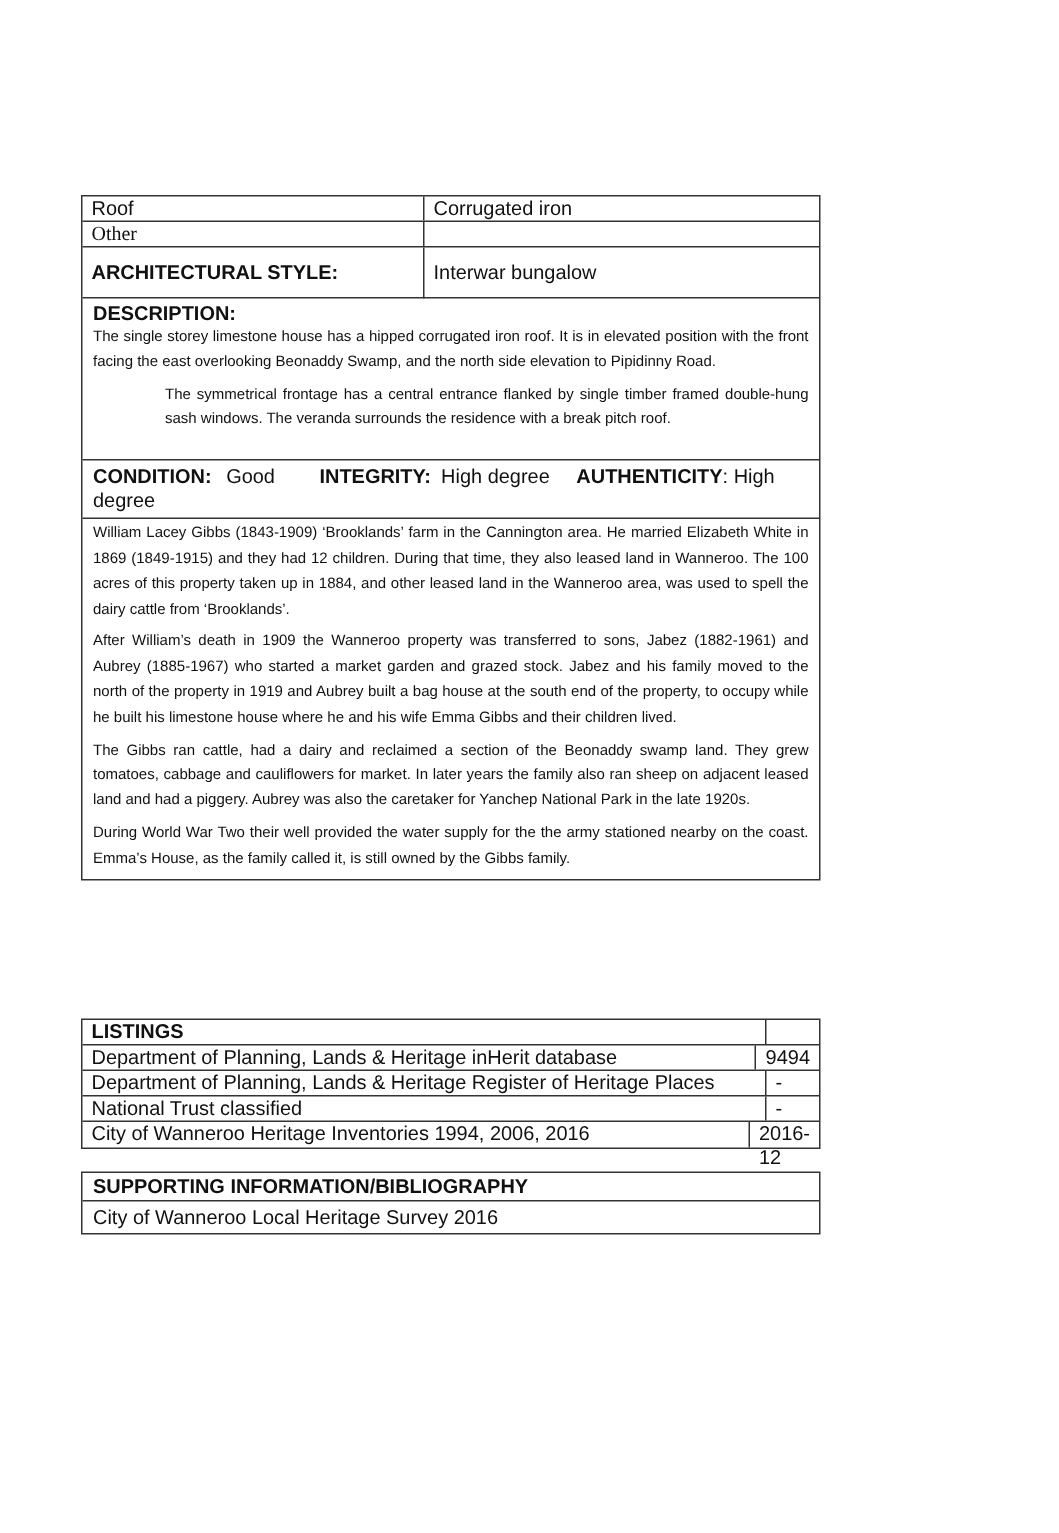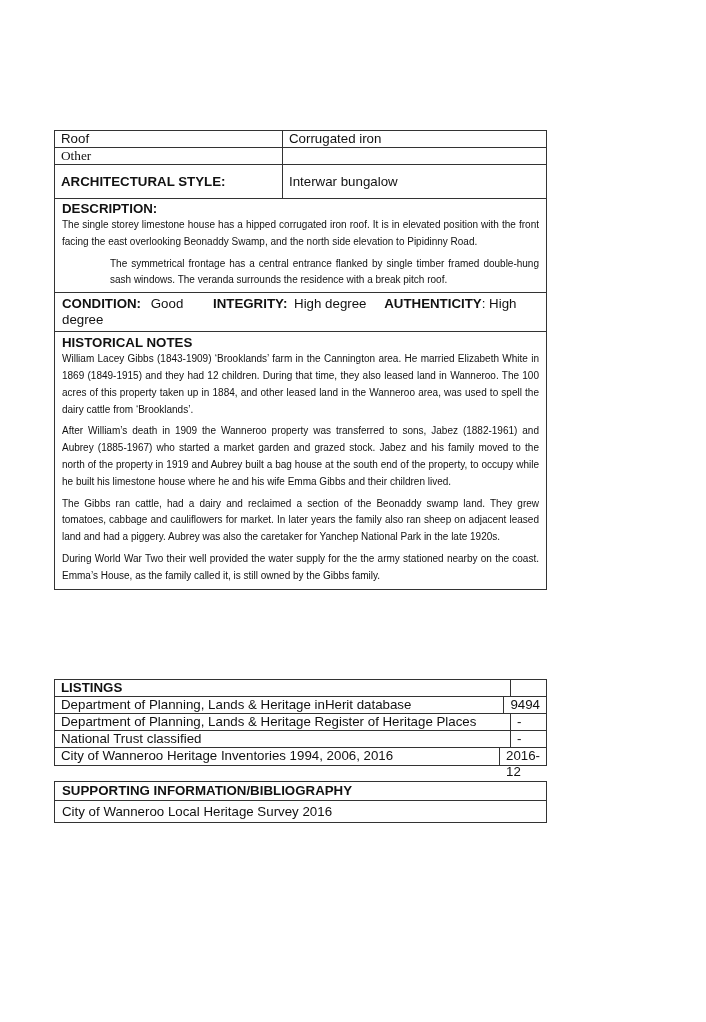--- a/index.html
+++ b/index.html
@@ -5,21 +5,21 @@
   html, body { margin:0; padding:0; background:#ffffff; }
   body { width:706px; height:1022px; position:relative; font-family:"Liberation Sans", sans-serif; color:#111; }
   .tbl { position:absolute; left:54px; width:493px; border:1px solid #333; box-sizing:border-box; }
   .row { display:flex; border-bottom:1px solid #333; box-sizing:border-box; }
   .row:last-child { border-bottom:none; }
   .cell { box-sizing:border-box; padding:0 6px; font-size:13.3px; line-height:16px; }
   .c1 { width:228px; border-right:1px solid #333; }
   .c2 { flex:1; }
   .b { font-weight:bold; }
   .para { font-size:10px; line-height:16.8px; text-align:justify; margin:0 0 5px 0; }
-  .block { padding:2px 7px 3px 7px; border-bottom:1px solid #333; }
+  .block { padding:2px 7px 17px 7px; border-bottom:1px solid #333; }
   .block:last-child { border-bottom:none; }
   .head { font-weight:bold; font-size:13.3px; line-height:16px; }
   .l1 { width:456px; border-right:1px solid #333; }
   .inline-row { font-size:13.3px; line-height:16px; padding:3px 7px; border-bottom:1px solid #333; }
 </style>
 </head>
 <body>
 
 <div class="tbl" style="top:130px;">
   <div class="row" style="height:17px;">
@@ -43,21 +43,20 @@
 
   <div class="inline-row">
     <span class="b">CONDITION:</span>
     <span style="margin-left:6px; margin-right:26px;">Good</span>
     <span class="b">INTEGRITY:</span>
     <span style="margin-left:3px; margin-right:14px;">High degree</span>
     <span class="b">AUTHENTICITY</span><span>: High degree</span>
   </div>
 
   <div class="block" style="padding-bottom:4px;">
-    <div class="head" style="margin-top:1px;">HISTORICAL NOTES</div>
     <p class="para">William Lacey Gibbs (1843-1909) ‘Brooklands’ farm in the Cannington area. He married Elizabeth White in 1869 (1849-1915) and they had 12 children. During that time, they also leased land in Wanneroo. The 100 acres of this property taken up in 1884, and other leased land in the Wanneroo area, was used to spell the dairy cattle from ‘Brooklands’.</p>
     <p class="para">After William’s death in 1909 the Wanneroo property was transferred to sons, Jabez (1882-1961) and Aubrey (1885-1967) who started a market garden and grazed stock. Jabez and his family moved to the north of the property in 1919 and Aubrey built a bag house at the south end of the property, to occupy while he built his limestone house where he and his wife Emma Gibbs and their children lived.</p>
     <p class="para">The Gibbs ran cattle, had a dairy and reclaimed a section of the Beonaddy swamp land. They grew tomatoes, cabbage and cauliflowers for market. In later years the family also ran sheep on adjacent leased land and had a piggery. Aubrey was also the caretaker for Yanchep National Park in the late 1920s.</p>
     <p class="para" style="margin-bottom:0;">During World War Two their well provided the water supply for the the army stationed nearby on the coast. Emma’s House, as the family called it, is still owned by the Gibbs family.</p>
   </div>
 </div>
 
 <div class="tbl" style="top:679px;">
   <div class="row" style="height:17px;">
     <div class="cell l1 b">LISTINGS</div>

